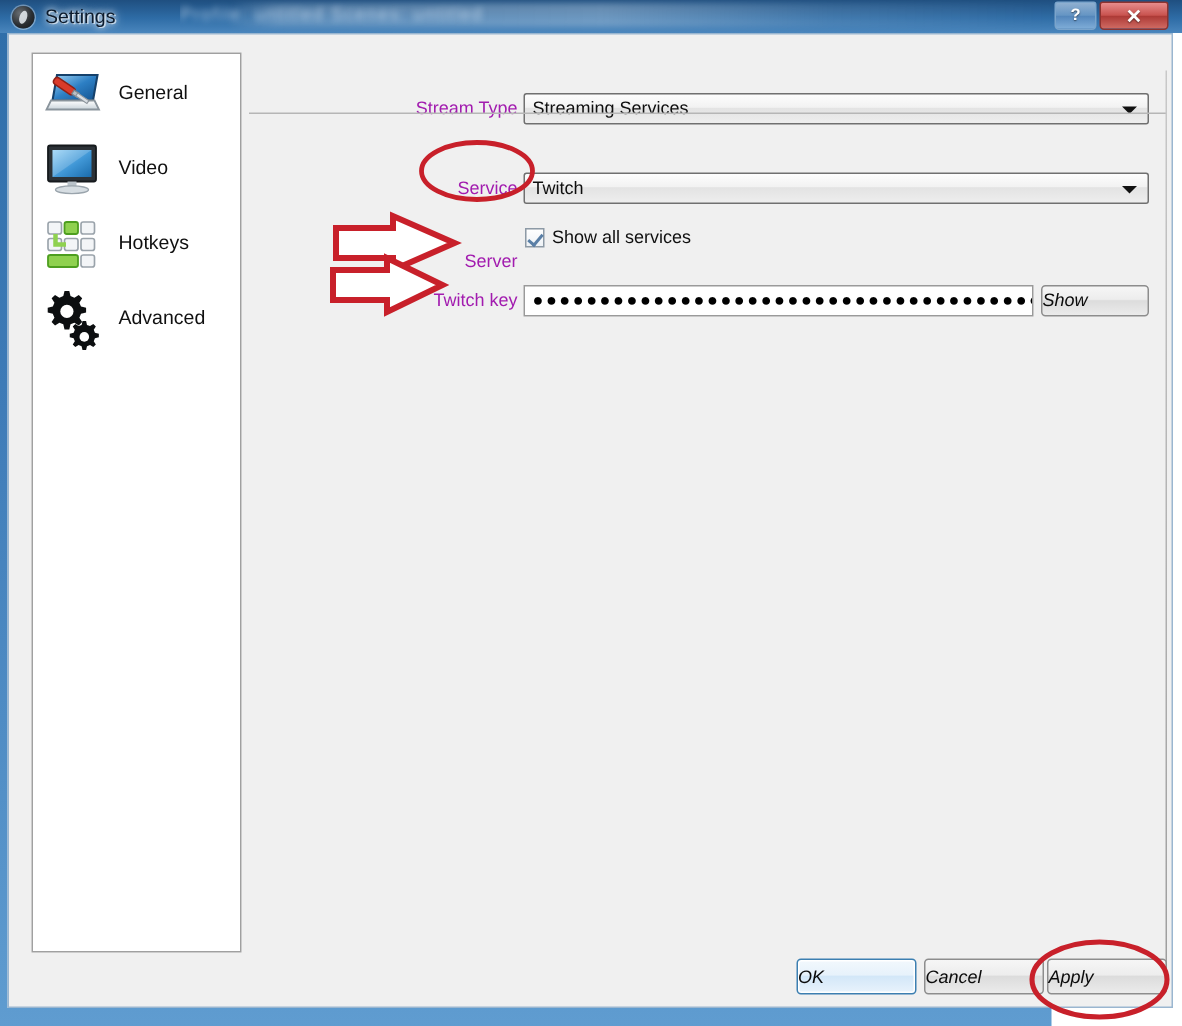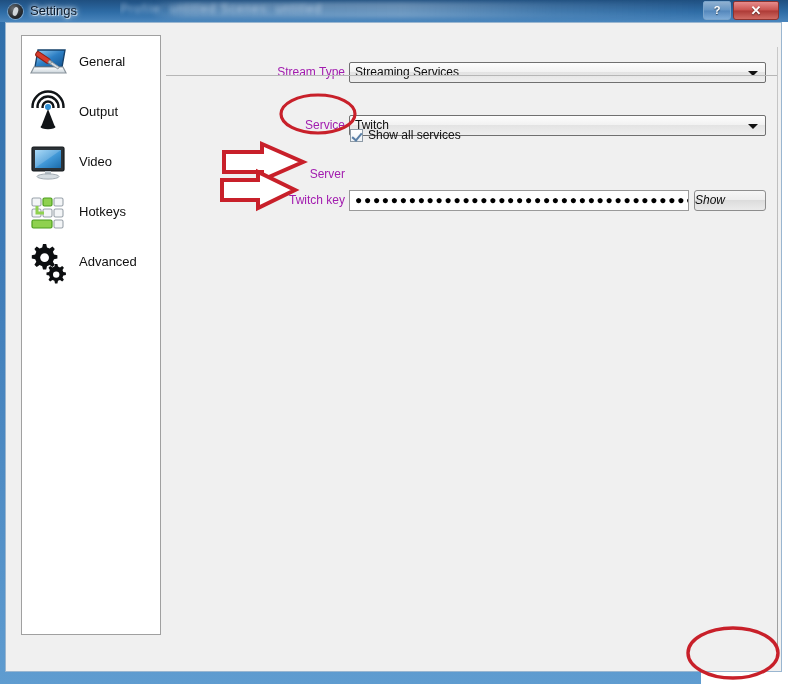--- a/index.html
+++ b/index.html
@@ -342,37 +342,20 @@
               <rect x="8" y="20" width="16" height="5" rx="2.2" fill="#d93b2b" stroke="#8e2016" stroke-width="1"></rect>
               <rect x="23" y="21" width="4" height="3" fill="#b9bfc5" stroke="#7d858c" stroke-width=".8"></rect>
               <rect x="26" y="21.3" width="9" height="2.4" fill="#d8dde2" stroke="#8d959c" stroke-width=".8"></rect>
             </g>
           </svg>
         </span>
         <span class="lbl">General</span>
       </div>
 
 
-      <div class="side-item">
-        <span class="ico">
-          <svg width="46" height="46" viewBox="0 0 46 46">
-            <g fill="none" stroke="#101417" stroke-width="2.4">
-              <path d="M23 23 m-15 0 a15 15 0 0 1 30 0" opacity="0"></path>
-              <circle cx="23" cy="19" r="15.5"></circle>
-              <circle cx="23" cy="19" r="10.5"></circle>
-              <circle cx="23" cy="19" r="5.5"></circle>
-            </g>
-            <rect x="6" y="20" width="34" height="22" fill="#ffffff"></rect>
-            <circle cx="23" cy="19" r="3" fill="#2f8fd4"></circle>
-            <path d="M23 21 L30 39 H16 Z" fill="#111417"></path>
-            <ellipse cx="23" cy="39" rx="7.5" ry="2.2" fill="#111417"></ellipse>
-          </svg>
-        </span>
-        <span class="lbl">Output</span>
-      </div>
 
 
       <div class="side-item">
         <span class="ico">
           <svg width="46" height="46" viewBox="0 0 46 46">
             <defs>
               <linearGradient id="gmon" x1="0" y1="0" x2="1" y2="1">
                 <stop offset="0" stop-color="#9ad3f6"></stop>
                   <stop offset=".55" stop-color="#4097d6"></stop>
                   <stop offset="1" stop-color="#1a6bab"></stop>
@@ -440,41 +423,46 @@
       <div id="hr-sep"></div>
 
       <div class="row" style="top:80px;">
         <span class="flbl">Service</span>
         <div class="combo">
           <span>Twitch</span>
           <span class="arrow"></span>
         </div>
       </div>
 
-      <div class="row" style="top:93px;height:18px;">
+      <div class="row" style="top:116px;height:18px;">
         <label class="chk-wrap">
           <span class="chk-box"></span>
           <span>Show all services</span>
         </label>
       </div>
 
       <div class="row" style="top:129px;">
         <span class="flbl">Server</span>
       </div>
 
       <div class="row" style="top:155px;">
         <span class="flbl">Twitch key</span>
         <div class="textfield">●●●●●●●●●●●●●●●●●●●●●●●●●●●●●●●●●●●●●●●●●●●</div>
         <div class="pushbtn" id="btn-show">Show</div>
       </div>
 
     </div>
 
     <div id="divider-right"></div>
 
+    <div id="bottombar">
+      <div class="pushbtn botbtn" id="btn-ok">OK</div>
+      <div class="pushbtn botbtn" id="btn-cancel">Cancel</div>
+      <div class="pushbtn botbtn" id="btn-apply">Apply</div>
+    </div>
 
   </div>
 
   <svg id="annotations" viewBox="0 0 788 684" width="788" height="684">
 
     <ellipse cx="318" cy="114" rx="37" ry="19" fill="none" stroke="#c8202a" stroke-width="3.2"></ellipse>
 
     <path d="M224 152 L262 152 L262 144 L303 162 L262 180 L262 172 L224 172 Z" fill="#ffffff" stroke="#c8202a" stroke-width="4" stroke-linejoin="miter"></path>
 
     <path d="M222 180 L258 180 L258 172 L295 190 L258 208 L258 200 L222 200 Z" fill="#ffffff" stroke="#c8202a" stroke-width="4" stroke-linejoin="miter"></path>

